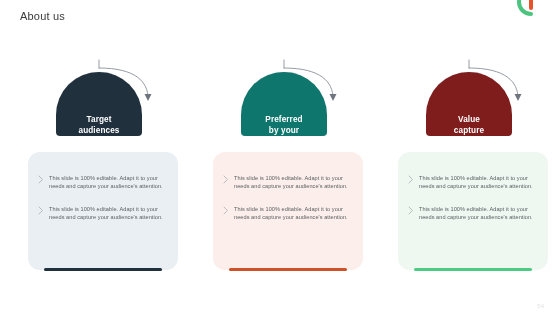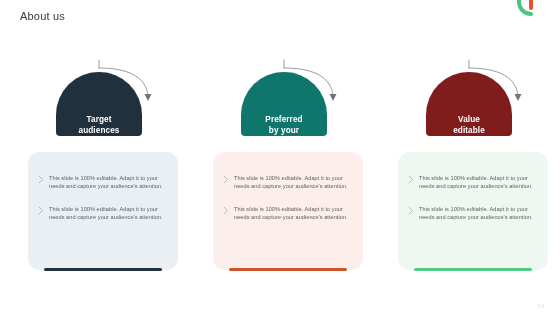--- a/index.html
+++ b/index.html
@@ -225,21 +225,21 @@
     <div class="arch" style="background:#7f1d1d">
       <svg class="arch-icon" viewBox="0 0 16 16">
         <circle cx="8" cy="4" r="2.4" fill="#ffffff"></circle>
         <path d="M4.2 10.4 C4.2 7.6 5.9 6.2 8 6.2 C10.1 6.2 11.8 7.6 11.8 10.4 Z" fill="#ffffff"></path>
         <circle cx="4" cy="12.6" r="1.7" fill="#ffffff"></circle>
         <circle cx="8" cy="12.9" r="1.7" fill="#ffffff"></circle>
         <circle cx="12" cy="12.6" r="1.7" fill="#ffffff"></circle>
       </svg>
       <div class="arch-label">
         <span>Value</span><br>
-        <span>editable</span>
+        <span>capture</span>
       </div>
     </div>
 
     <div class="body-card" style="background:#eef8f1">
       <div class="bullet-row">
         <svg class="bullet-chev" viewBox="0 0 6 9">
           <path d="M1 1 L4.5 4.5 L1 8" fill="none" stroke="#8a9099" stroke-width="1" stroke-linecap="round"></path>
         </svg>
         <div class="bullet-text">This slide is 100% editable. Adapt it to your needs and capture your audience's attention.</div>
       </div>

